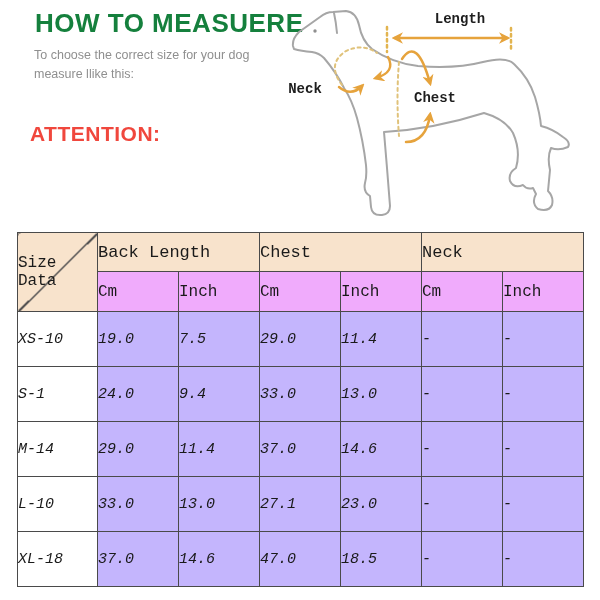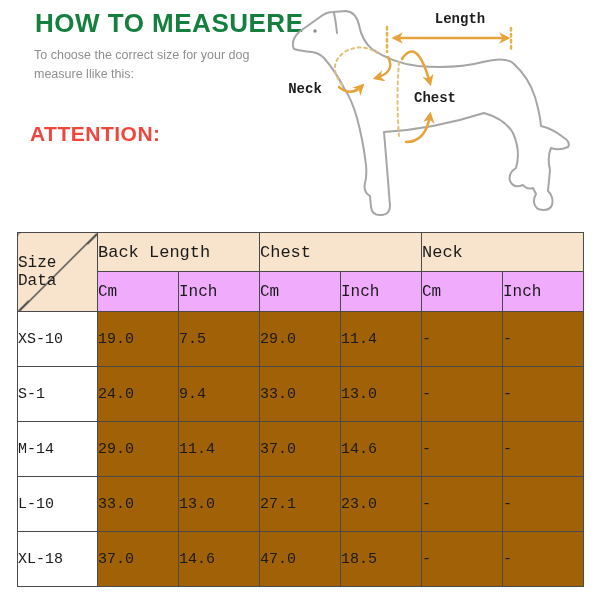--- a/index.html
+++ b/index.html
@@ -23,29 +23,29 @@
   .diag-label{font-family:"Liberation Mono","DejaVu Sans Mono",monospace;font-size:14px;
               font-weight:bold;fill:#1e1e1e;}
 
   table.size{position:absolute;left:17px;top:232px;width:566px;border-collapse:collapse;
              table-layout:fixed;font-family:"Liberation Mono","DejaVu Sans Mono",monospace;
              color:#1a1a1a;}
   table.size th,table.size td{border:1px solid #4a4a4a;text-align:left;vertical-align:middle;
              padding:0;font-weight:normal;}
   tr.group-row{height:39px;}
   tr.unit-row{height:40px;}
-  tr.data-row{height:55px;}
+  tr.data-row{height:55px;font-style:italic;}
   th.group{background:#f8e3cc;font-size:17px;}
   th.unit{background:#f0abfc;font-size:16px;}
   th.corner{background-color:#f8e3cc;font-size:16px;
     background-image:linear-gradient(to bottom right,
       rgba(0,0,0,0) calc(50% - 0.8px), #4a4a4a calc(50% - 0.8px),
       #4a4a4a calc(50% + 0.8px), rgba(0,0,0,0) calc(50% + 0.8px));}
   th.size-cell{font-size:15px;background:#ffffff;}
-  td.val{font-size:15px;background:#a16207;}
+  td.val{font-size:15px;background:#c4b5fd;}
 </style>
 </head>
 <body>
 
 <div class="page">
 
   <h1 class="title">HOW TO MEASUERE</h1>
 
   <p class="subtitle"><span>To choose the correct size for your dog</span><br><span>measure llike this:</span></p>
 

